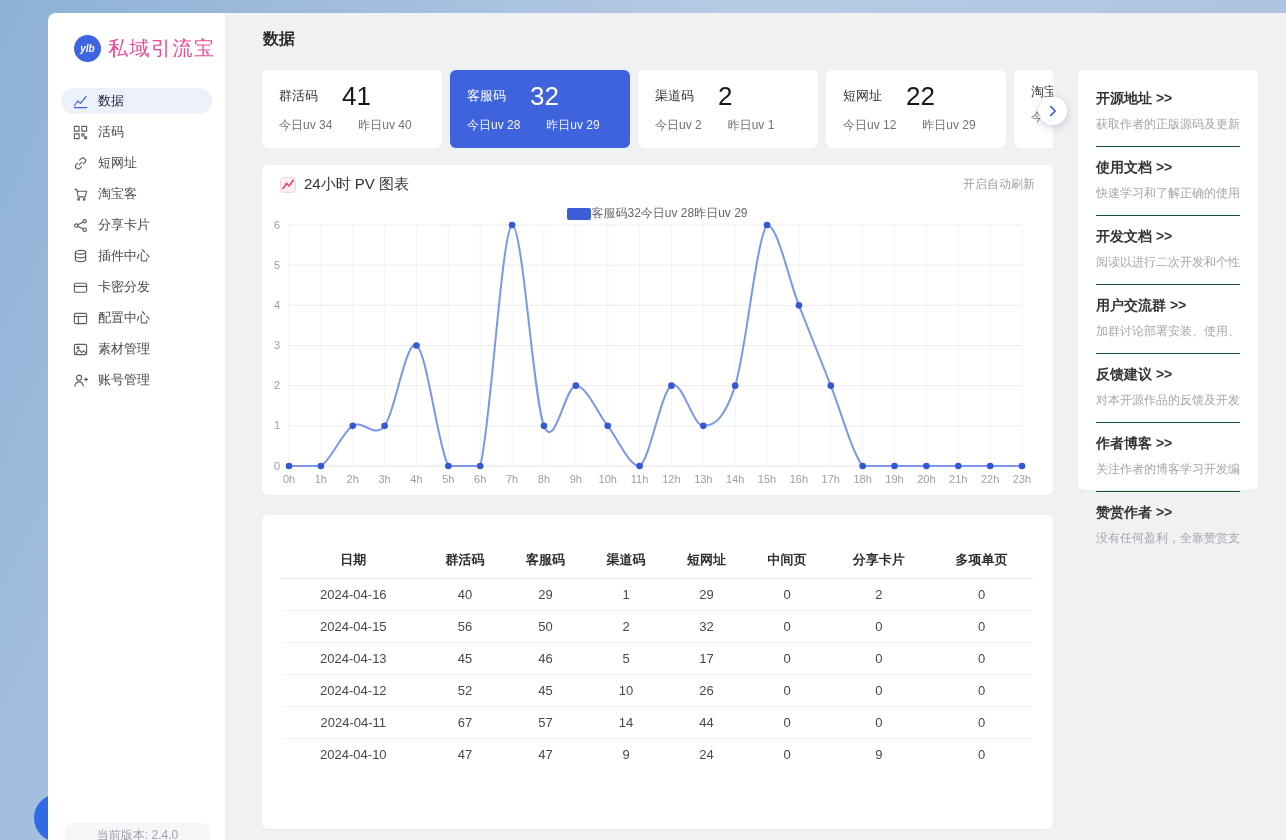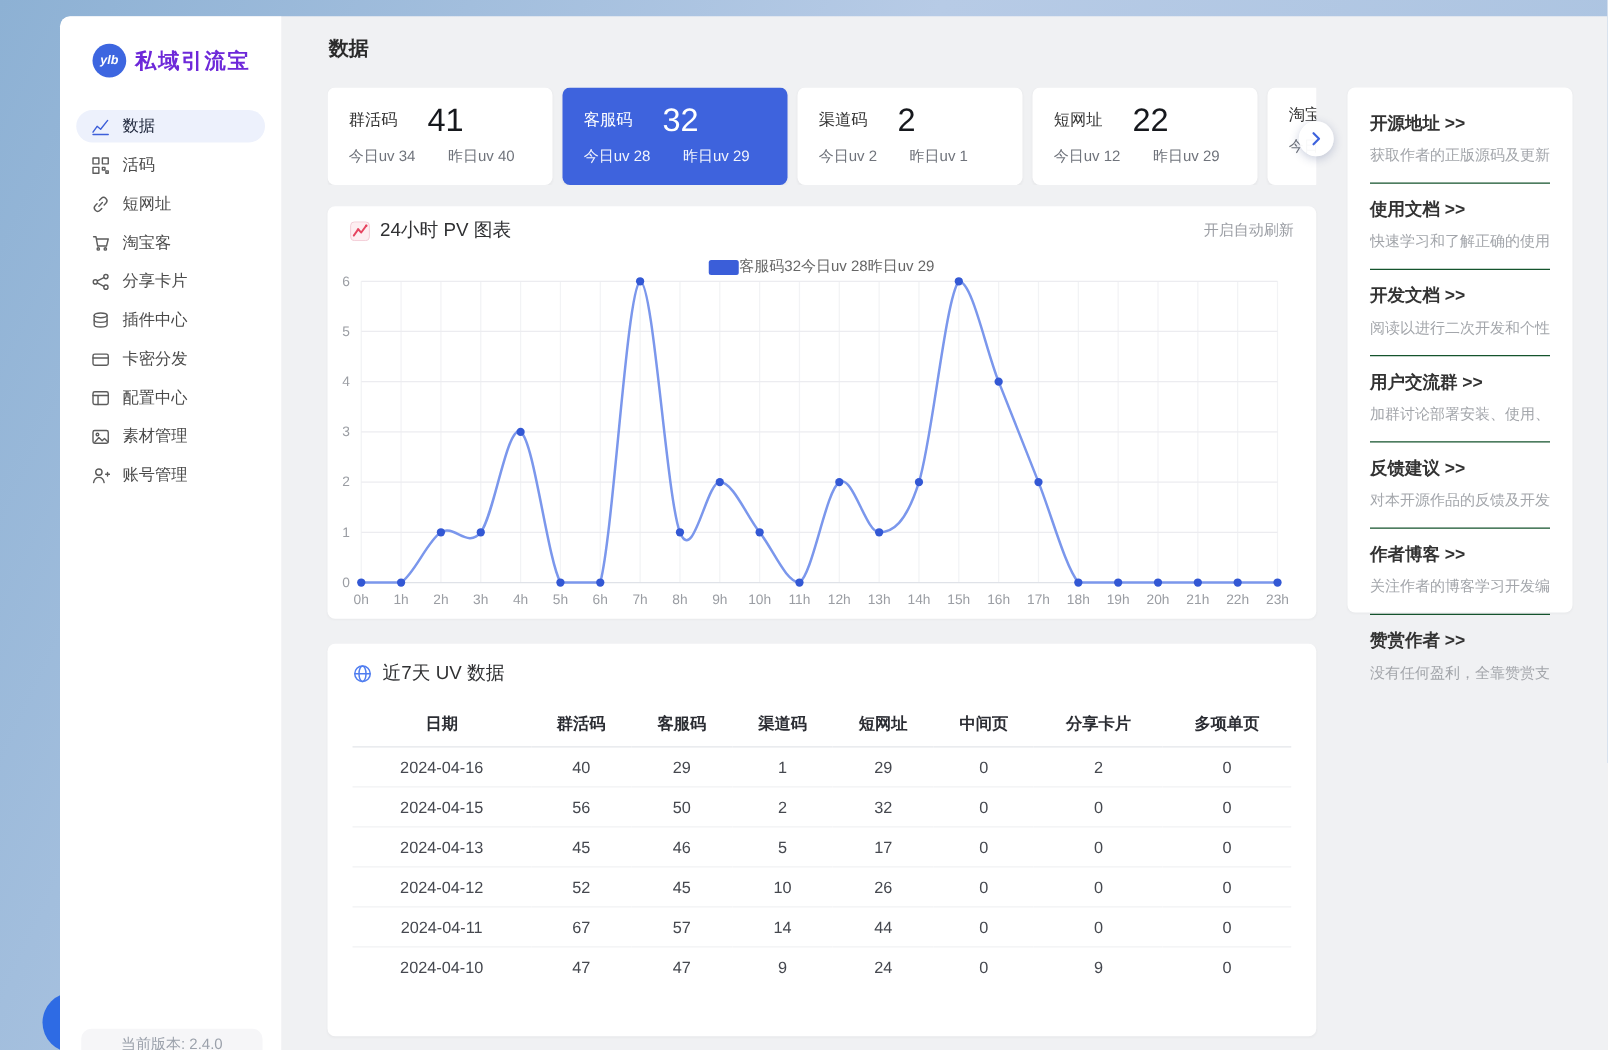--- a/index.html
+++ b/index.html
@@ -14,21 +14,21 @@
   .app { position:absolute; left:48px; top:13px; right:0; bottom:0; background:#f0f1f3;
          border-top-left-radius:8px; z-index:1; overflow:hidden; }
 
   
   .sidebar { position:absolute; left:0; top:0; width:177px; height:100%; background:#fff;
              border-top-left-radius:8px; }
   .logo { display:flex; align-items:center; gap:7px; padding:22px 0 0 26px; }
   .logo-badge { width:27px; height:27px; border-radius:50%; background:#3d66e0; color:#fff;
                 font-size:10px; font-weight:bold; font-style:italic; display:flex;
                 align-items:center; justify-content:center; flex:0 0 27px; }
-  .logo-text { font-size:17px; font-weight:bold; color:#6d28d9; letter-spacing:1.5px; white-space:nowrap; }
+  .logo-text { font-size:20px; font-weight:normal; color:#ec4899; letter-spacing:1.5px; white-space:nowrap; }
   .menu { margin-top:26px; padding:0 13px; }
   .menu-item { display:flex; align-items:center; gap:10px; height:26px; padding:0 12px;
                margin-bottom:5px; border-radius:13px; font-size:13px; color:#4a4a4a; cursor:pointer; }
   .menu-item svg { stroke:#5c5c5c; fill:none; stroke-width:1.2; stroke-linecap:round; stroke-linejoin:round; flex:0 0 15px; }
   .menu-item.active { background:#edf1fc; color:#20283d; font-weight:500; }
   .menu-item.active svg { stroke:#3d5fd9; }
   .version { position:absolute; left:17px; right:15px; bottom:0; height:17px; overflow:hidden;
              background:#f6f6f8; border-radius:8px 8px 0 0; text-align:center;
              font-size:12px; color:#9ba1ab; line-height:24px; }
 
@@ -337,30 +337,20 @@
           <circle cx="600.66" cy="251" r="3.3" fill="#3358d4"></circle>
           <circle cx="632.53" cy="251" r="3.3" fill="#3358d4"></circle>
           <circle cx="664.4" cy="251" r="3.3" fill="#3358d4"></circle>
           <circle cx="696.27" cy="251" r="3.3" fill="#3358d4"></circle>
           <circle cx="728.14" cy="251" r="3.3" fill="#3358d4"></circle>
           <circle cx="760.01" cy="251" r="3.3" fill="#3358d4"></circle>
         </svg>
     </section>
 
     <section class="panel table-card">
-      <div class="table-head">
-        <svg width="16" height="16" viewBox="0 0 16 16">
-          <g stroke="#4f7df0" stroke-width="1.2" fill="none">
-            <circle cx="8" cy="8" r="6.2"></circle>
-              <ellipse cx="8" cy="8" rx="2.8" ry="6.2"></ellipse>
-              <path d="M1.8 8h12.4"></path>
-          </g>
-        </svg>
-        <span class="card-title">近7天 UV 数据</span>
-      </div>
       <table>
         <thead>
             <tr id="uv-head">
               <th>日期</th>
               <th>群活码</th>
               <th>客服码</th>
               <th>渠道码</th>
               <th>短网址</th>
               <th>中间页</th>
               <th>分享卡片</th>

